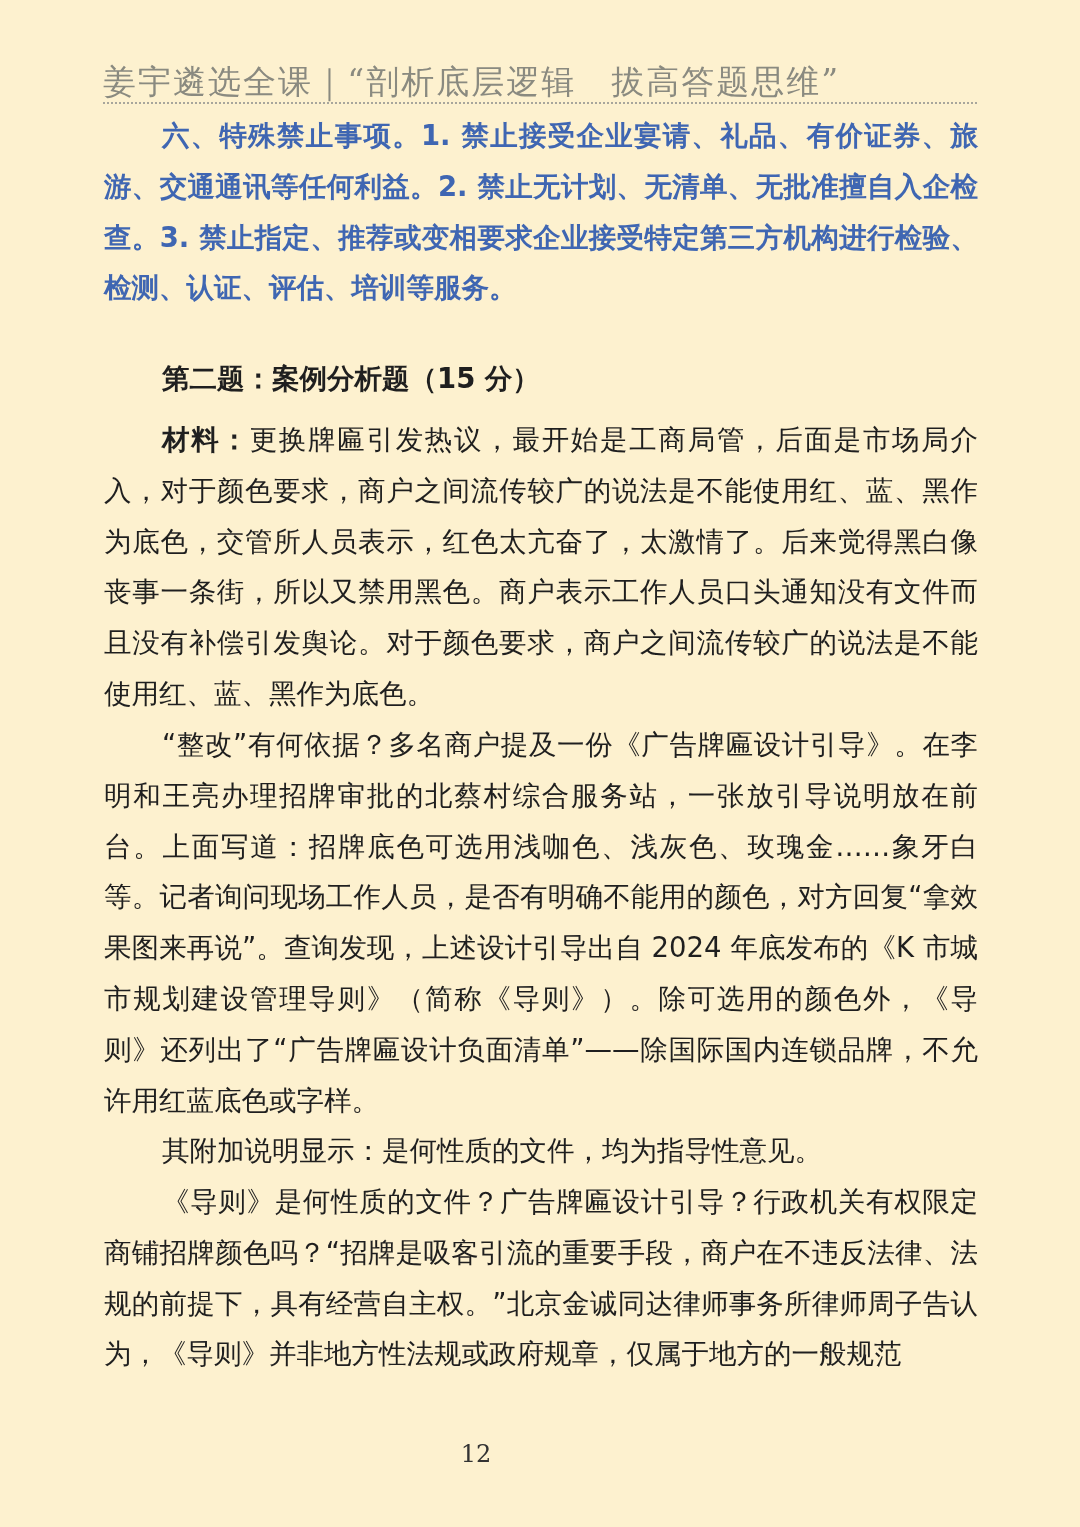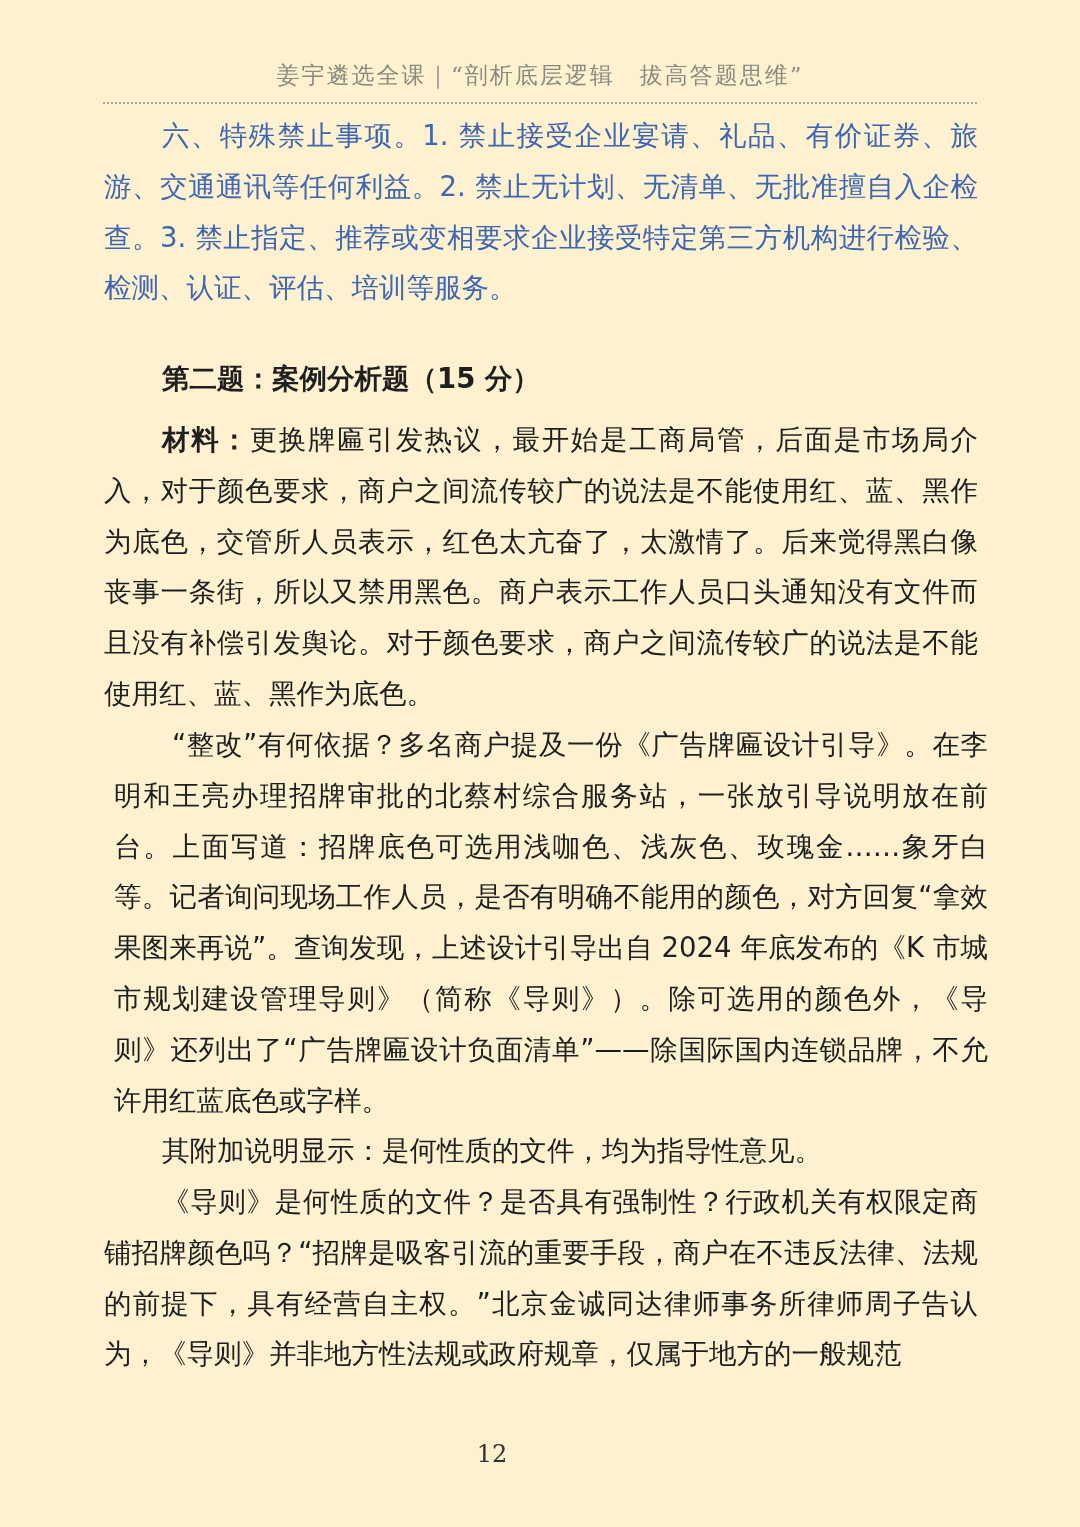--- a/index.html
+++ b/index.html
@@ -5,54 +5,54 @@
   html, body { margin: 0; padding: 0; }
   body {
     width: 1080px; height: 1527px;
     background: #fdf1cf;
     position: relative; overflow: hidden;
     font-family: "DejaVu Sans", sans-serif;
     color: #1f1f1f;
   }
   .header {
     position: absolute; left: 103px; top: 60px; width: 874px;
-    text-align: center;
+    text-align: left;
     font-family: "DejaVu Serif", serif;
-    font-size: 23px; color: #8a8a80; letter-spacing: 2px;
+    font-size: 33px; color: #8a8a80; letter-spacing: 2px;
   }
   .header-rule {
     position: absolute; left: 103px; top: 102px; width: 874px;
     border-top: 2px dotted #a8a69c;
   }
   .body-text {
     position: absolute; left: 104px; width: 874px;
     font-size: 27.5px; line-height: 50.8px;
     text-align: justify; text-align-last: left;
     margin: 0;
   }
   .indent { text-indent: 58px; }
-  .blue { color: #3f66b2; font-weight: normal; }
+  .blue { color: #3f66b2; font-weight: bold; }
   .bold { font-weight: bold; }
   .page-number {
-    position: absolute; left: 16px; width: 952px; top: 1440px;
+    position: absolute; left: 0; width: 952px; top: 1440px;
     text-align: center;
     font-family: "DejaVu Serif", serif; font-size: 24px; color: #333;
   }
 </style>
 </head>
 <body>
 
 <div class="header">姜宇遴选全课｜“剖析底层逻辑　拔高答题思维”</div>
 <div class="header-rule"></div>
 
 <p class="body-text indent blue" style="top:110px;">六、特殊禁止事项。1. 禁止接受企业宴请、礼品、有价证券、旅游、交通通讯等任何利益。2. 禁止无计划、无清单、无批准擅自入企检查。3. 禁止指定、推荐或变相要求企业接受特定第三方机构进行检验、检测、认证、评估、培训等服务。</p>
 
 <p class="body-text indent bold" style="top:353px;">第二题：案例分析题（15 分）</p>
 
 <p class="body-text indent" style="top:414px;"><span class="bold">材料：</span><span>更换牌匾引发热议，最开始是工商局管，后面是市场局介入，对于颜色要求，商户之间流传较广的说法是不能使用红、蓝、黑作为底色，交管所人员表示，红色太亢奋了，太激情了。后来觉得黑白像丧事一条街，所以又禁用黑色。商户表示工作人员口头通知没有文件而且没有补偿引发舆论。对于颜色要求，商户之间流传较广的说法是不能使用红、蓝、黑作为底色。</span></p>
 
-<p class="body-text indent" style="top:719px;margin-left:10px;">“整改”有何依据？多名商户提及一份《广告牌匾设计引导》。在李明和王亮办理招牌审批的北蔡村综合服务站，一张放引导说明放在前台。上面写道：招牌底色可选用浅咖色、浅灰色、玫瑰金……象牙白等。记者询问现场工作人员，是否有明确不能用的颜色，对方回复“拿效果图来再说”。查询发现，上述设计引导出自 2024 年底发布的《K 市城市规划建设管理导则》（简称《导则》）。除可选用的颜色外，《导则》还列出了“广告牌匾设计负面清单”——除国际国内连锁品牌，不允许用红蓝底色或字样。</p>
+<p class="body-text indent" style="top:719px;">“整改”有何依据？多名商户提及一份《广告牌匾设计引导》。在李明和王亮办理招牌审批的北蔡村综合服务站，一张放引导说明放在前台。上面写道：招牌底色可选用浅咖色、浅灰色、玫瑰金……象牙白等。记者询问现场工作人员，是否有明确不能用的颜色，对方回复“拿效果图来再说”。查询发现，上述设计引导出自 2024 年底发布的《K 市城市规划建设管理导则》（简称《导则》）。除可选用的颜色外，《导则》还列出了“广告牌匾设计负面清单”——除国际国内连锁品牌，不允许用红蓝底色或字样。</p>
 
 <p class="body-text indent" style="top:1125px;">其附加说明显示：是何性质的文件，均为指导性意见。</p>
 
-<p class="body-text indent" style="top:1176px;">《导则》是何性质的文件？是否具有强制性？行政机关有权限定商铺招牌颜色吗？“招牌是吸客引流的重要手段，商户在不违反法律、法规的前提下，具有经营自主权。”北京金诚同达律师事务所律师周子告认为，《导则》并非地方性法规或政府规章，仅属于地方的一般规范</p>
+<p class="body-text indent" style="top:1176px;">《导则》是何性质的文件？广告牌匾设计引导？行政机关有权限定商铺招牌颜色吗？“招牌是吸客引流的重要手段，商户在不违反法律、法规的前提下，具有经营自主权。”北京金诚同达律师事务所律师周子告认为，《导则》并非地方性法规或政府规章，仅属于地方的一般规范</p>
 
 <div class="page-number">12</div>
 
 </body></html>

